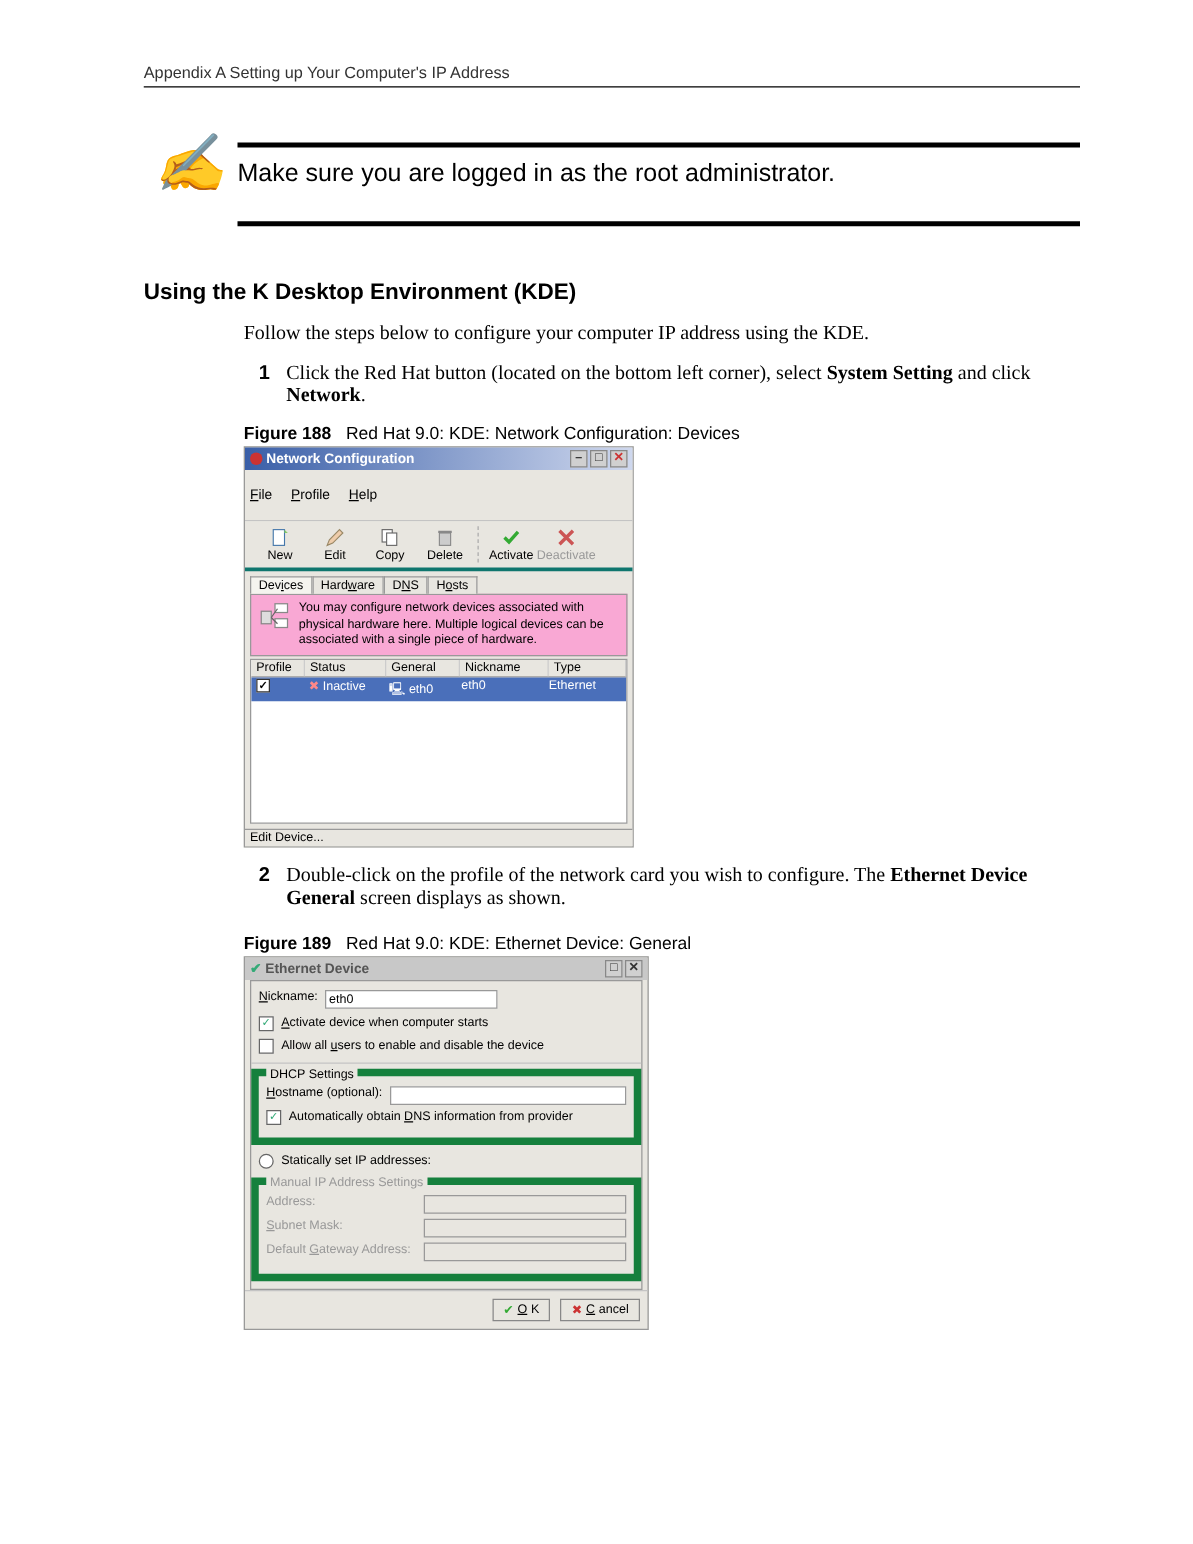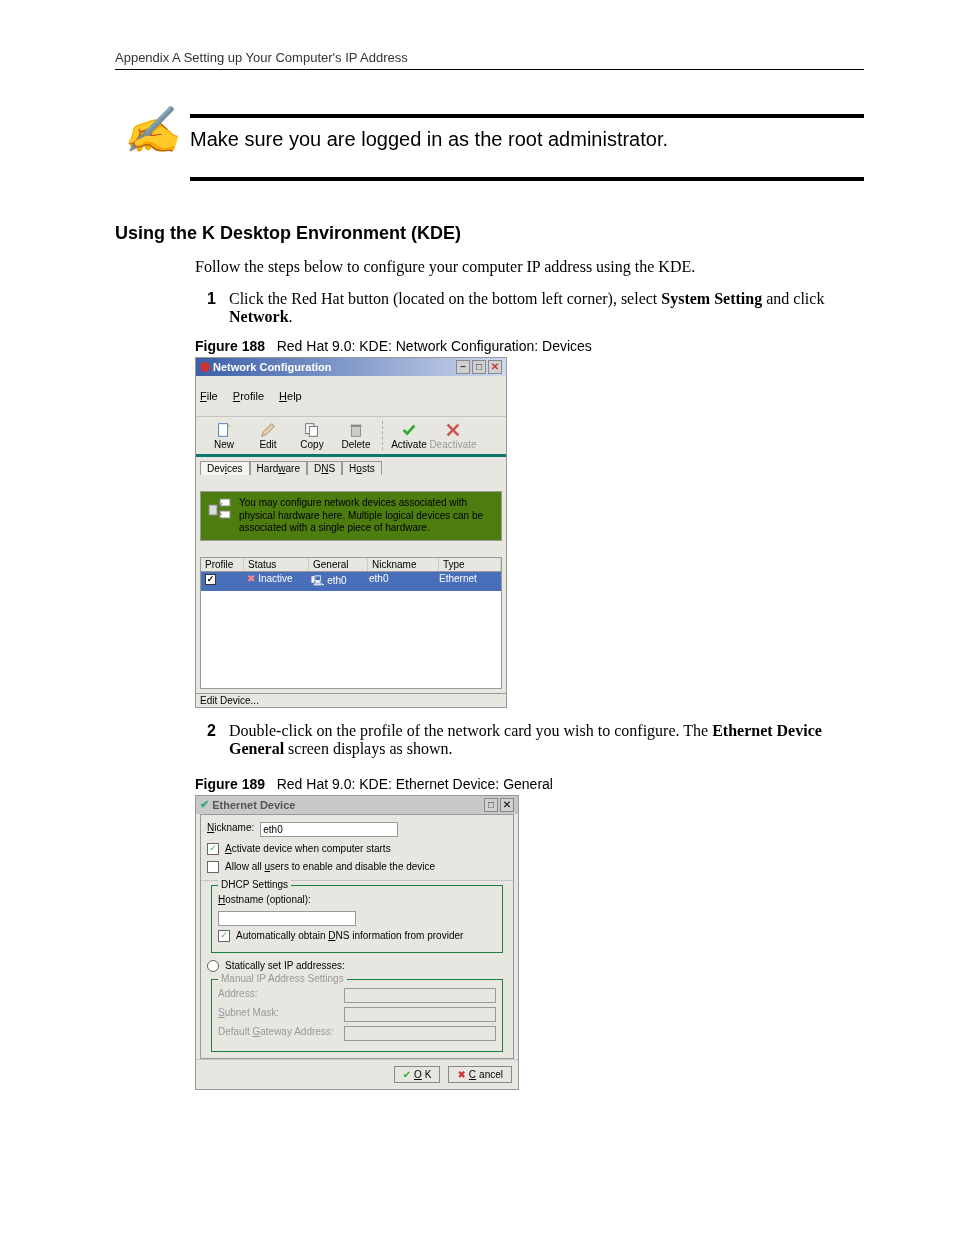--- a/index.html
+++ b/index.html
@@ -47,39 +47,39 @@
   .menubar u { text-decoration: underline;}
   .toolbar { display:flex; padding:4px 8px; gap:4px; border-bottom: 3px solid #0f766e; background:#e8e6e0;text-align:center;}
   .tbtn { display:flex; flex-direction:column; align-items:center; width:40px; font-size:10px; cursor:pointer;}
   .tbtn svg { width:18px; height:18px;}
   .tbtn.dis { color:#999;}
   .tsep{ border-left:1px dashed #aaa; margin:0 2px;}
   .tabs{ display:flex; padding:4px 4px 0 4px; gap:0;}
   .tab{ background:#e8e6e0; border:1px solid #999; border-bottom:none; padding:1px 6px; font-size:10px; cursor:pointer;}
   .tab.active{ background:#f5f4ef; font-weight:normal;}
   .tab u{text-decoration:underline;}
-  .infobox{ display:flex; gap:6px; padding:5px 6px; border:1px solid #999; margin:16px 4px; background:#4d7c0f; font-size:10px; line-height:1.25;}
+  .infobox{ display:flex; gap:6px; padding:5px 6px; border:1px solid #999; margin:0 4px; background:#f9a8d4; font-size:10px; line-height:1.25;}
   .infobox .icon{ font-size:22px; width:26px;}
   .tablearea{ margin:2px 4px 4px 4px; background:#fff; border:1px solid #999; height:130px; overflow:hidden;}
   .tablearea .thead{ display:flex; background:#e8e6e0; border-bottom:1px solid #999;}
   .tablearea .thead div{ padding:1px 4px; font-size:10px; border-right:1px solid #ccc;}
   .col-prof{width:34px;} .col-stat{width:56px;} .col-dev{width:50px;} .col-nick{width:62px;} .col-type{flex:1;}
   .tablearea .trow{ display:flex; background:#4a6fba; color:#fff;}
   .tablearea .trow div{ padding:1px 4px; font-size:10px;}
   .cb{ display:inline-block; width:9px; height:9px; border:1px solid #333; background:#fff; color:#000; font-size:9px; line-height:8px; text-align:center; font-weight:bold;}
   .statusbar{ font-size:10px; padding:1px 4px; border-top:1px solid #999; background:#e8e6e0;}
   .ss2 .titlebar{ background:#c8c8c8; color:#555;}
   .ss2 .field-row{ display:flex; align-items:flex-start; padding:3px 6px; gap:6px; font-size:10px;}
   .ss2 .field-row label u{text-decoration:underline;}
   .ss2 input.text{ flex:1; border:1px solid #999; padding:1px 2px; background:#fff; font-size:10px;}
   .ss2 input.text.dis{ background:#e8e6e0; color:#999;}
   .ss2 .radio{ width:10px;height:10px;border:1px solid #666;border-radius:50%;display:inline-block;background:#fff;position:relative;}
   .ss2 .radio.on::after{content:'';position:absolute;left:2px;top:2px;width:4px;height:4px;background:#000;border-radius:50%;}
   .ss2 .chk{ width:10px;height:10px;border:1px solid #666;display:inline-block;background:#fff;color:#3a7; font-size:9px;text-align:center;line-height:9px;}
-  .ss2 .group{ border:1px solid #15803d; margin:4px 10px; padding:6px 6px 8px 6px; font-size:10px; position:relative;}
+  .ss2 .group{ border:6px solid #15803d; margin:4px 0; padding:6px 6px 8px 6px; font-size:10px; position:relative;}
   .ss2 .group .legend{ position:absolute; top:-7px; left:6px; background:#e8e6e0; padding:0 3px; font-size:10px;}
   .ss2 .dis-text{ color:#999;}
   .ss2 select{ border:1px solid #999; font-size:10px; background:#f5f4ef;}
   .ss2 .btnrow{ display:flex; justify-content:flex-end; padding:6px; gap:8px; border-top:1px solid #c4c4c4;}
   .ss2 .btn{ border:1px solid #888; padding:2px 8px; background:#e8e6e0; font-size:10px; display:inline-flex; align-items:center; gap:3px; cursor:pointer;}
   .footer{ position:absolute; bottom:36px; left:115px; right:90px; border-top:2px solid #000;}
   .footer-row{ display:flex; justify-content:space-between; padding-top:8px;}
   .pagenum{ font-size:28px; font-weight:bold;}
   .guide{ font-size:13px; align-self:flex-end;}
 </style>
@@ -238,21 +238,21 @@
         <span class="chk">✓</span>
         <label><u>A</u>ctivate device when computer starts</label>
       </div>
       <div class="field-row">
         <span class="chk"></span>
         <label>Allow all <u>u</u>sers to enable and disable the device</label>
       </div>
       <div style="border-top:1px solid #c4c4c4; margin:4px 0;"></div>
       <div class="group">
         <span class="legend">DHCP Settings</span>
-        <div class="field-row" style="padding:2px 0;flex-direction:column;">
+        <div class="field-row" style="padding:2px 0;">
           <label><u>H</u>ostname (optional):</label>
           <input class="text" style="">
         </div>
         <div class="field-row" style="padding:2px 0;">
           <span class="chk">✓</span>
           <label>Automatically obtain <u>D</u>NS information from provider</label>
         </div>
       </div>
       <div class="field-row">
         <span class="radio"></span>

